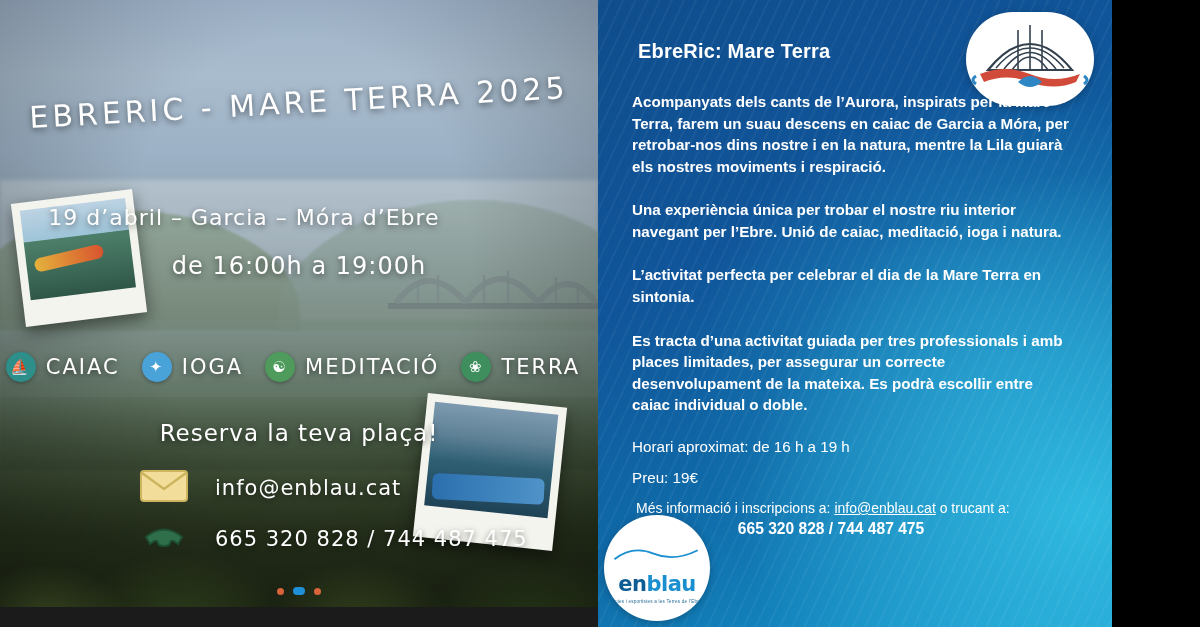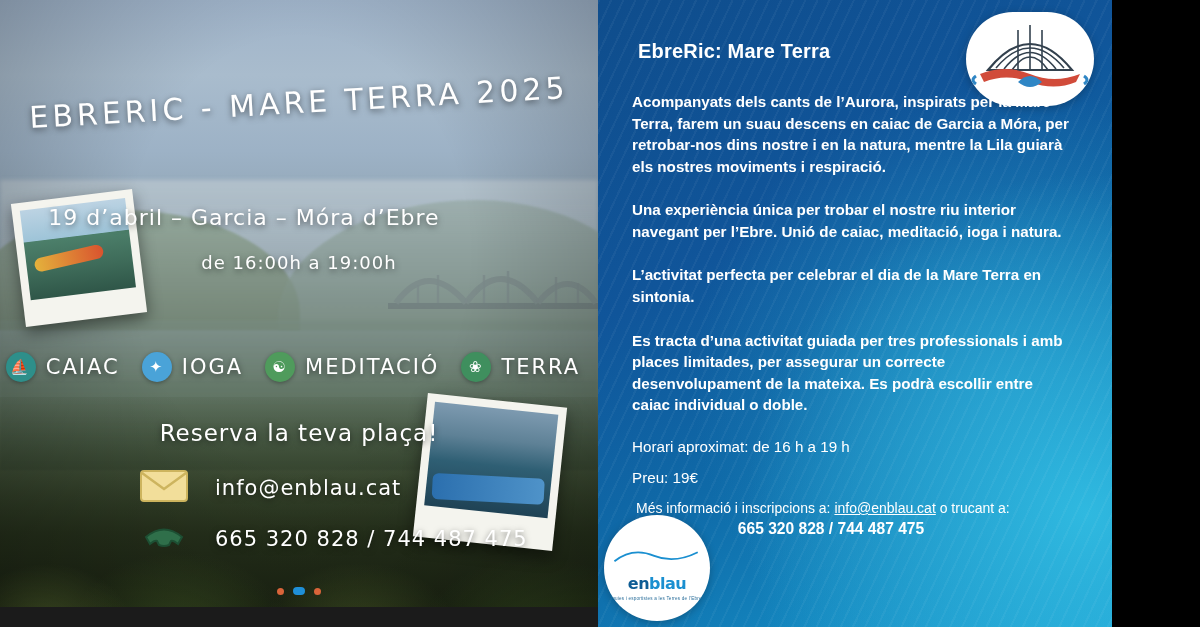--- a/index.html
+++ b/index.html
@@ -94,21 +94,21 @@
     font-weight: 400;
     transform: rotate(-3.2deg);
     white-space: nowrap;
   }
   .poster-sub1 {
     position: absolute; top: 205px; left: 0; width: 488px;
     text-align: center; font-size: 22px; letter-spacing: 1px;
   }
   .poster-sub2 {
     position: absolute; top: 252px; left: 0; width: 598px;
-    text-align: center; font-size: 18px; letter-spacing: 1px;
+    text-align: center; font-size: 24px; letter-spacing: 1px;
   }
   .icons-row {
     position: absolute; top: 352px; left: 0; width: 598px;
     display: flex; align-items: center; justify-content: center;
     gap: 10px;
     font-size: 21px; letter-spacing: 2px;
   }
   .icon-pill {
     width: 30px; height: 30px; border-radius: 50%;
     display: inline-flex; align-items: center; justify-content: center;
@@ -244,21 +244,21 @@
   .logo {
     position: absolute; left: 6px; bottom: 6px;
     width: 106px; height: 106px; border-radius: 50%;
     background: #ffffff;
     box-shadow: 0 2px 8px rgba(0,0,0,.25);
     display: flex; flex-direction: column;
     align-items: center; justify-content: center;
     overflow: hidden;
   }
   .logo .lg-text {
-    font-size: 16px; font-weight: bold; letter-spacing: -.5px;
+    font-size: 21px; font-weight: bold; letter-spacing: -.5px;
     font-family: "DejaVu Sans", sans-serif;
     color: #0d5c94;
     text-align: right;
   }
   .logo .lg-text .blue { color: #1a8fd0; }
   .logo .lg-sub {
     font-size: 4.6px; color: #2b6f9b; margin-top: 3px; text-align: center;
     letter-spacing: .2px; line-height: 1.3; padding: 0 6px;
   }
 </style>

